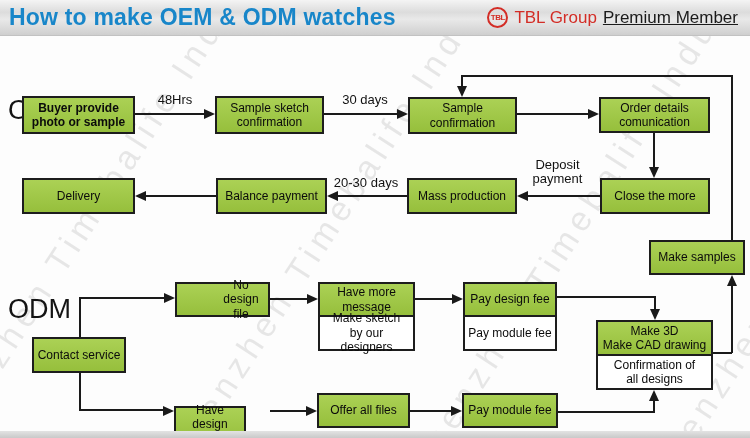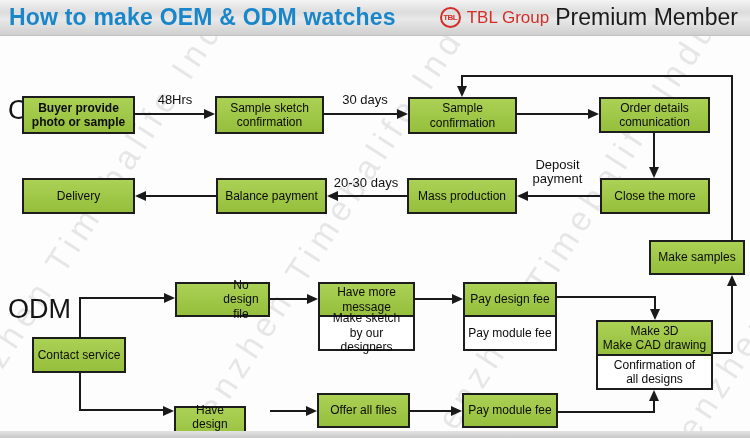--- a/index.html
+++ b/index.html
@@ -15,21 +15,21 @@
     border-bottom:1px solid #c2c2c2;box-sizing:border-box;
   }
   .title{font-size:23px;font-weight:600;color:#1886c9;padding-left:9px;letter-spacing:0.2px;text-align:center;}
   .logo{display:flex;align-items:center;gap:6px;padding-right:12px;}
   .emblem{
     width:21px;height:21px;border:2px solid #d32d26;border-radius:50%;
     color:#d32d26;font-size:8px;font-weight:bold;display:flex;align-items:center;justify-content:center;
     box-sizing:border-box;letter-spacing:-0.5px;
   }
   .brand{font-size:17px;color:#d32d26;font-weight:500;}
-  .suffix{font-size:23px;color:#1a1a1a;font-weight:500;}
+  .suffix{font-size:17px;color:#1a1a1a;font-weight:500;text-decoration:underline;}
   .bottombar{
     position:absolute;left:0;top:431px;width:750px;height:7px;z-index:30;
     background:linear-gradient(180deg,#e3e3e3,#c9c9c9);
   }
   
   .wm{
     position:absolute;z-index:1;white-space:nowrap;pointer-events:none;
     font-size:34px;letter-spacing:6px;color:#8f8f8f;opacity:0.20;
     transform-origin:0 0;transform:rotate(-57deg);
   }

